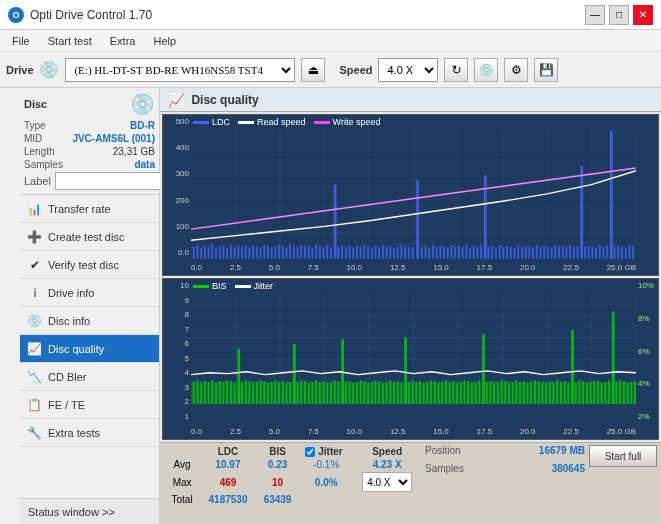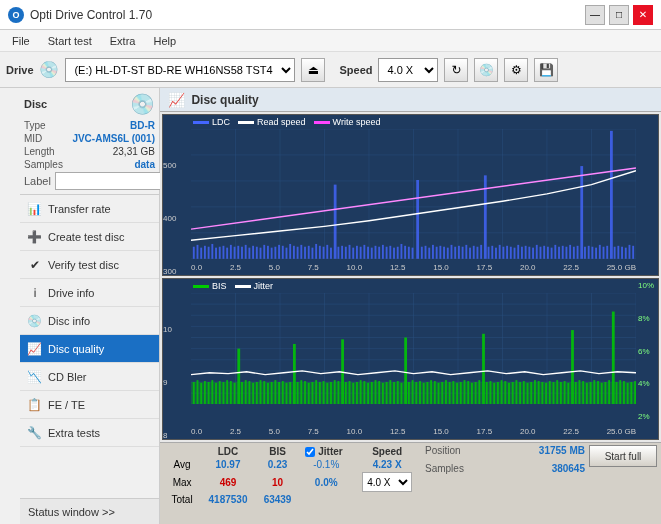--- a/index.html
+++ b/index.html
@@ -45,20 +45,21 @@
       gap: 6px;
     }
     .toolbar-label { font-size: 11px; font-weight: bold; color: #333; }
     .drive-select {
       height: 24px;
       font-size: 11px;
       border: 1px solid #999;
       background: white;
       padding: 0 4px;
       width: 230px;
+      font-family: Liberation Serif, serif;
     }
     .toolbar-icon-btn {
       width: 24px; height: 24px;
       border: 1px solid #aaa;
       background: linear-gradient(to bottom, #fff, #e0e0e0);
       cursor: pointer;
       display: flex; align-items: center; justify-content: center;
       font-size: 12px;
     }
     .speed-label { font-size: 11px; font-weight: bold; color: #333; margin-left: 8px; }
@@ -191,21 +192,21 @@
       position: absolute;
       left: 0;
       top: 0;
       bottom: 16px;
       width: 28px;
       display: flex;
       flex-direction: column;
       justify-content: space-between;
       padding: 2px 2px 2px 0;
     }
-    .y-label { font-size: 8px; color: #ccc; text-align: left; width: 26px; margin-top: 44px; }
+    .y-label { font-size: 8px; color: #ccc; text-align: right; width: 26px; }
 
     .chart-y-axis-right {
       position: absolute;
       right: 0;
       top: 0;
       bottom: 16px;
       width: 22px;
       display: flex;
       flex-direction: column;
       justify-content: space-between;
@@ -883,21 +884,21 @@
               <td></td>
               <td></td>
             </tr>
           </tbody>
         </table>
       </div>
 
       <div class="stats-right">
         <div class="stats-right-row">
           <span class="stats-key">Position</span>
-          <span class="stats-val">31755 MB</span>
+          <span class="stats-val">16679 MB</span>
         </div>
         <div class="stats-right-row">
           <span class="stats-key">Samples</span>
           <span class="stats-val">380645</span>
         </div>
       </div>
 
       <div class="action-buttons">
         <button class="action-btn">Start full</button>
       </div>

